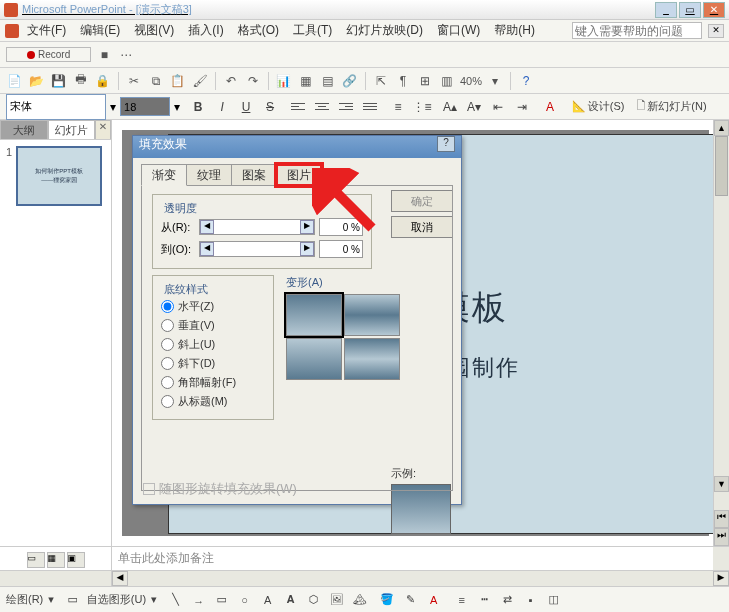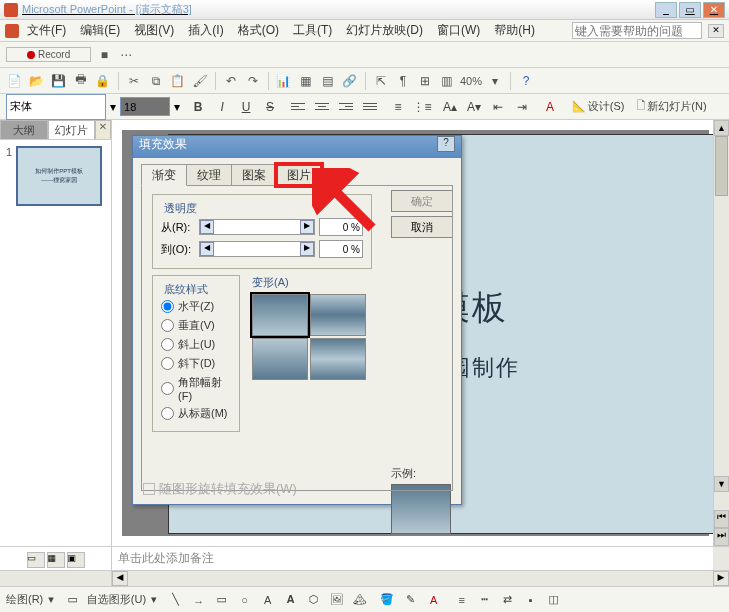--- a/index.html
+++ b/index.html
@@ -111,21 +111,21 @@
 .notes-scroll { width: 16px; background: #e8e8e0; }
 .hscroll { height: 16px; background: #e8e8e0; border-top: 1px solid #ccc; display: flex; }
 .hscroll .ar { width: 16px; border: 1px solid #bbb; font-size: 9px; text-align: center; }
 .hscroll .tr { flex: 1; }
 
 
 .draw-bar { height: 26px; background: #f5f5f0; border-top: 1px solid #ccc; display: flex; align-items: center; padding: 0 6px; gap: 5px; font-size: 11px; color: #444; }
 .draw-bar .db-btn { width: 18px; height: 18px; display: inline-flex; align-items: center; justify-content: center; }
 
 .two-col { display: flex; gap: 12px; }
-.col1 { width: 88px; }
+.col1 { width: 122px; }
 .col2 { }
 .sample-lbl { font-size: 11px; color: #333; margin-top: 4px; margin-bottom: 3px; }
 </style>
 </head>
 <body>
 
 <div class="titlebar">
   <span class="ppt-icon"></span>
   <span class="title">Microsoft PowerPoint - [演示文稿3]</span>
   <div class="win-btns">

